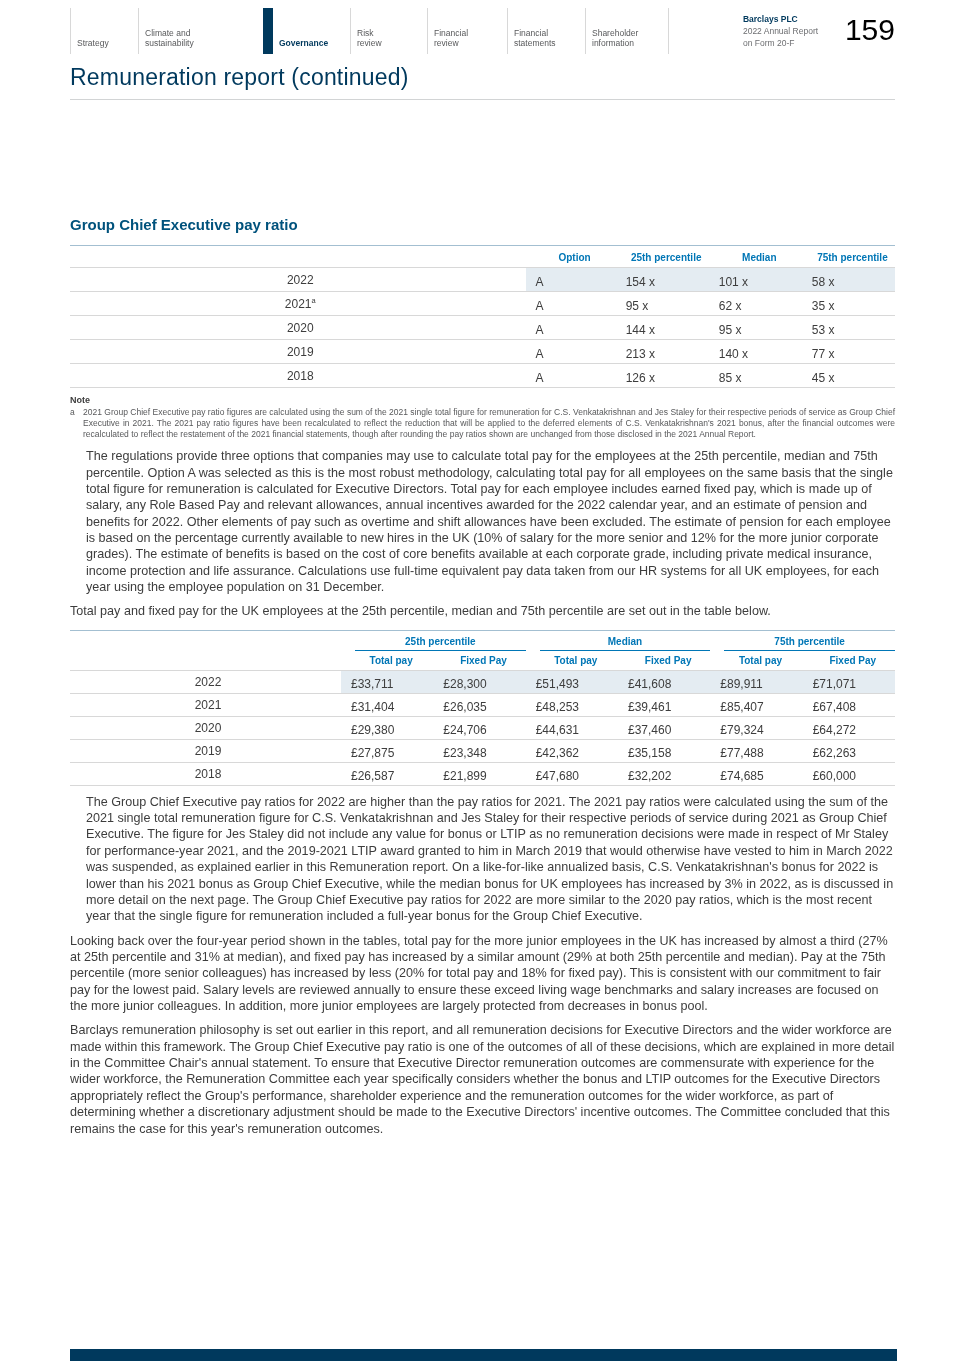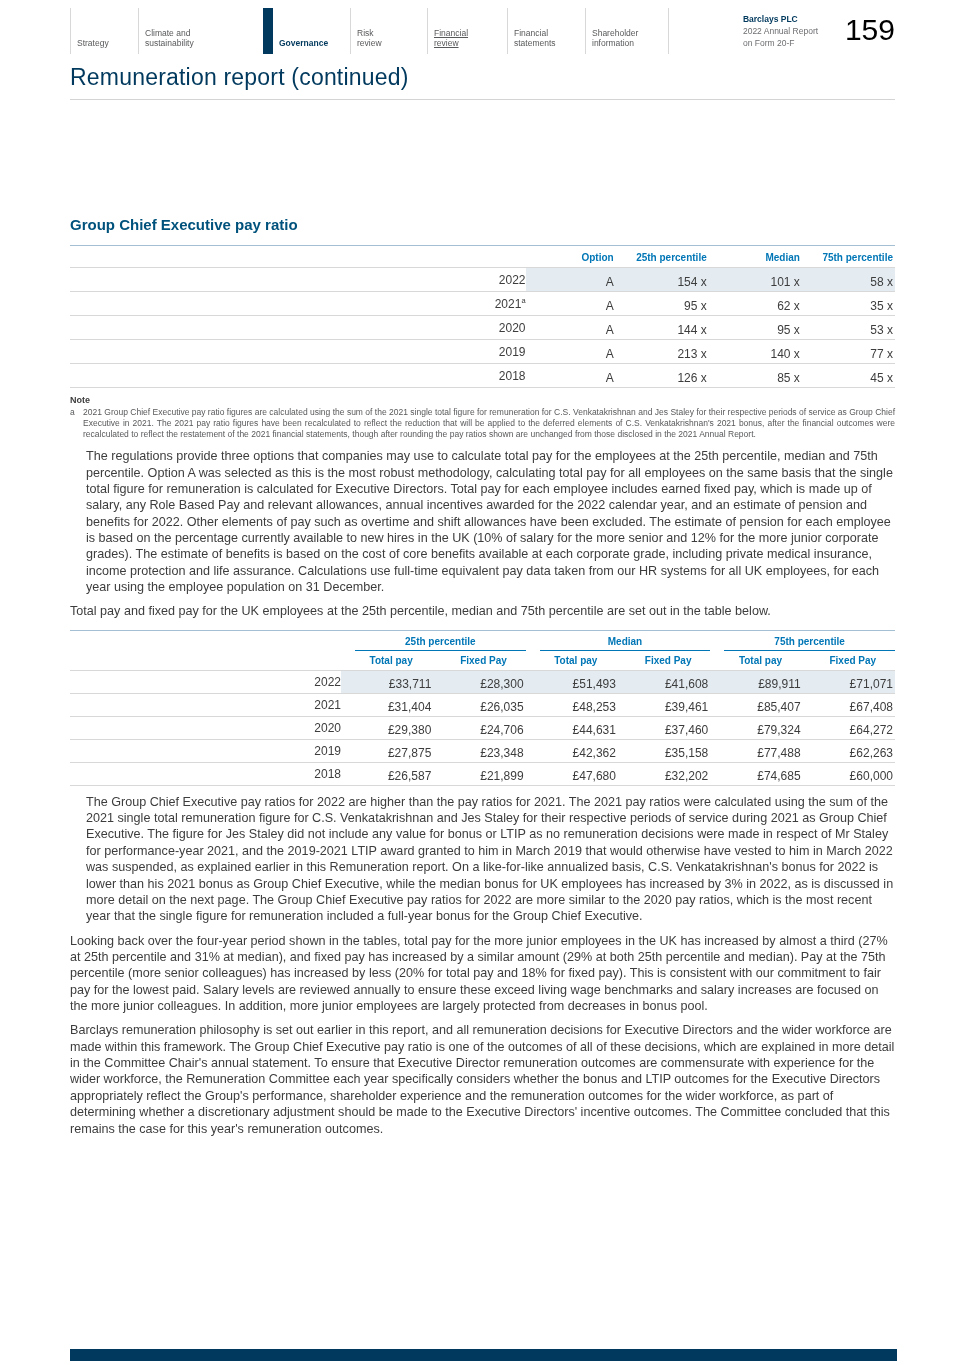--- a/index.html
+++ b/index.html
@@ -11,43 +11,43 @@
   
   .topnav { display:flex; align-items:stretch; margin:8px 70px 0; height:46px; }
   .tab { border-left:1px solid #d8d8d8; display:flex; align-items:flex-end; padding:0 0 5px 6px;
          font-size:8.5px; line-height:1.25; color:#58595b; }
   .tab .lbl { display:block; }
   .tab.active { border-left:10px solid #00395d; font-weight:bold; color:#00395d; }
   .t-strategy { width:68px; }
   .t-climate { width:125px; } .t-climate .lbl { width:62px; }
   .t-governance { width:87px; }
   .t-risk { width:77px; } .t-risk .lbl { width:34px; }
-  .t-finrev { width:80px;text-decoration:underline; } .t-finrev .lbl { width:48px; }
+  .t-finrev { width:80px; } .t-finrev .lbl { width:48px; }
   .t-finstat { width:78px; } .t-finstat .lbl { width:52px; }
   .t-share { width:83px; } .t-share .lbl { width:58px; }
   .nav-spacer { flex:1; border-left:1px solid #d8d8d8; }
   .brand { padding-top:6px; font-size:8.5px; line-height:1.4; color:#6d6e71; width:102px; }
   .brand .b1 { color:#00395d; font-weight:bold; }
   .pagenum { font-size:30px; color:#000000; padding-top:7px; line-height:1; }
 
   
   h1.title { margin:10px 70px 0; font-size:23px; font-weight:normal; color:#00395d; letter-spacing:.2px; }
   .title-rule { margin:8px 70px 0; border:0; border-top:1px solid #d2d4d5; height:0; }
 
   
   h2.sec { margin-top:116px; font-size:15px; font-weight:bold; color:#00527c; }
   p.body { margin-top:8px; font-size:12.6px; line-height:1.3; color:#3d3d3d; }
 
   
   table { width:100%; border-collapse:collapse; font-size:12px; color:#3d3d3d; }
   table.ratio { margin-top:12px; }
   table.pay { margin-top:10px; }
   th, td { vertical-align:bottom; }
-  .num { text-align:right; padding:4px 2px 2px 10px; }
-  .yr  { text-align:right; padding:4px 0 4px 5px; }
+  .num { padding:4px 2px 2px 10px; }
+  .yr  { text-align:center; padding:4px 0 4px 5px; }
   thead th { font-size:10px; font-weight:bold; color:#0076b6; }
   table.ratio thead th, table.ratio thead td { border-top:1px solid #a3bfd1; border-bottom:1px solid #d8d8d8; padding-top:6px; padding-bottom:4px; }
   tbody td { border-bottom:1px solid #d8d8d8; }
   .hl { background:#e4ecf2; }
   sup { font-size:7.5px; vertical-align:super; }
 
   table.pay col.c-year { width:270px; }
   table.pay col.c-val { width:92px; }
   table.ratio col.c-year { width:455px; }
   table.ratio col.c-opt { width:90px; }

